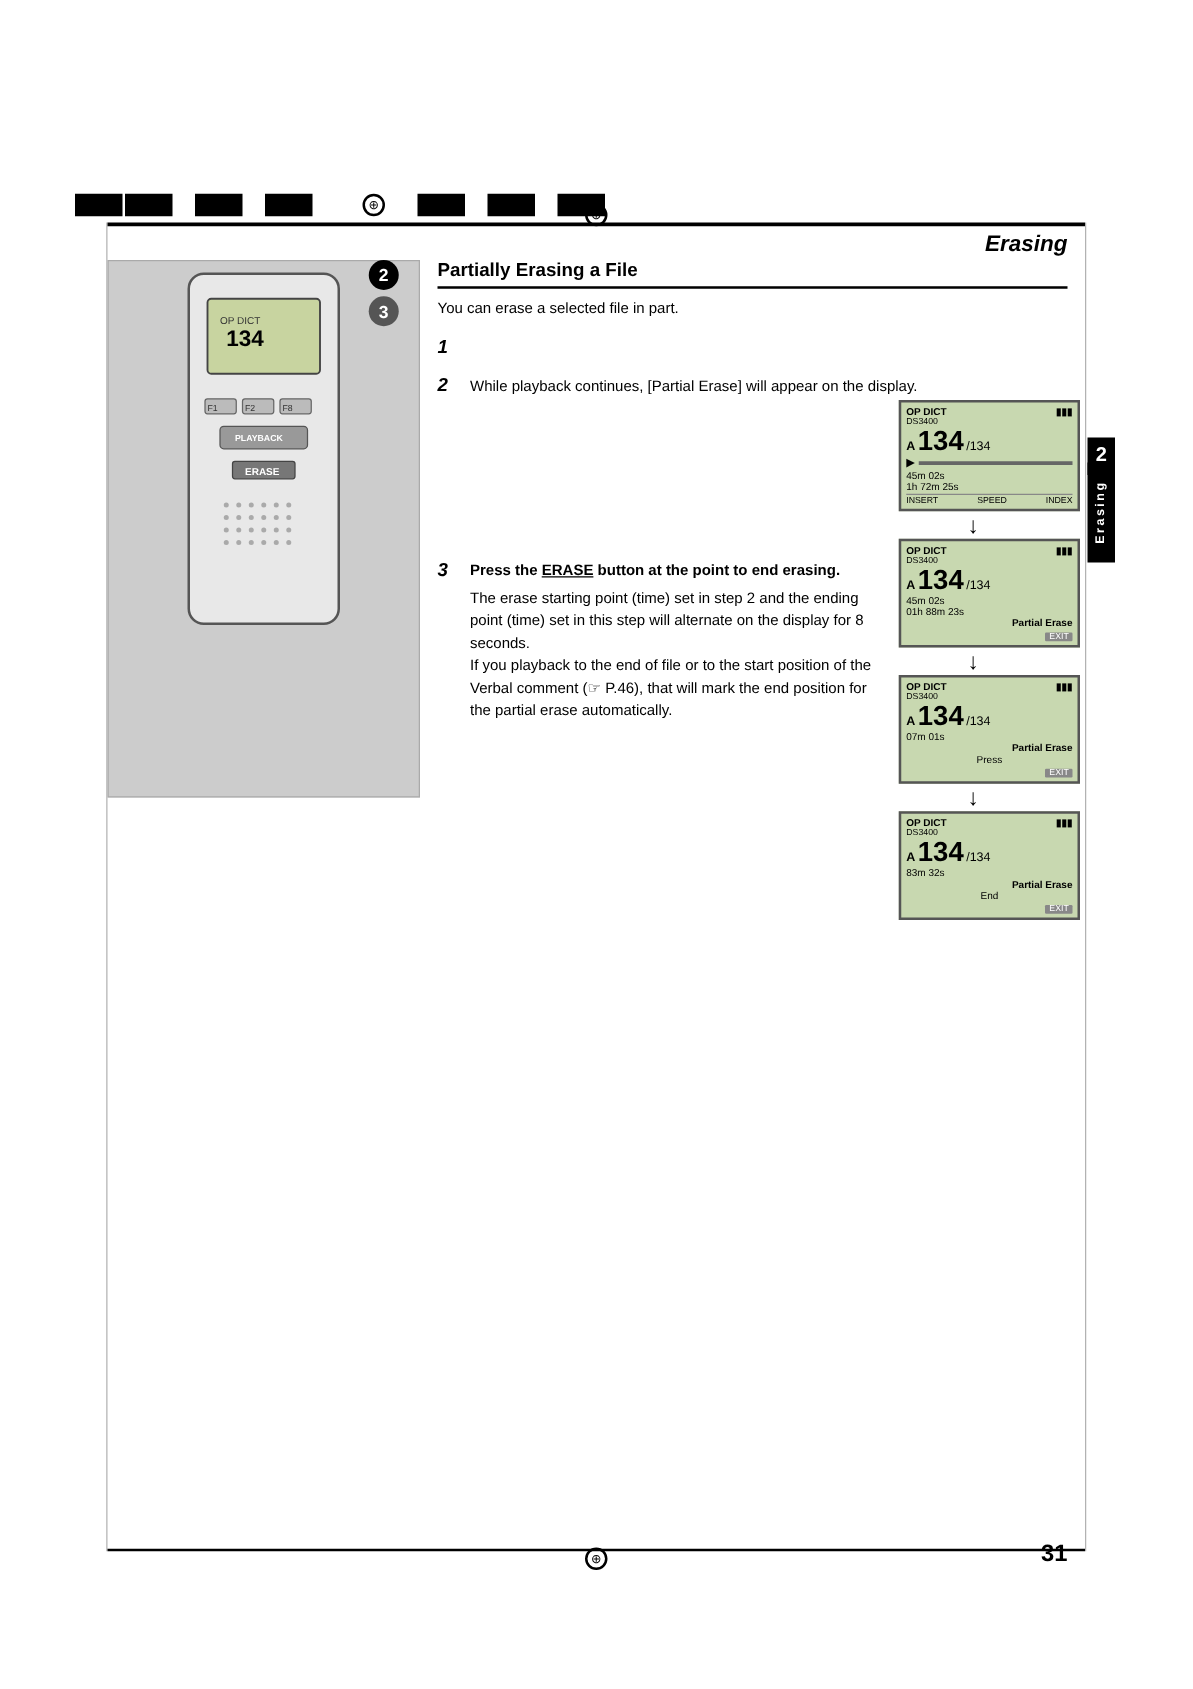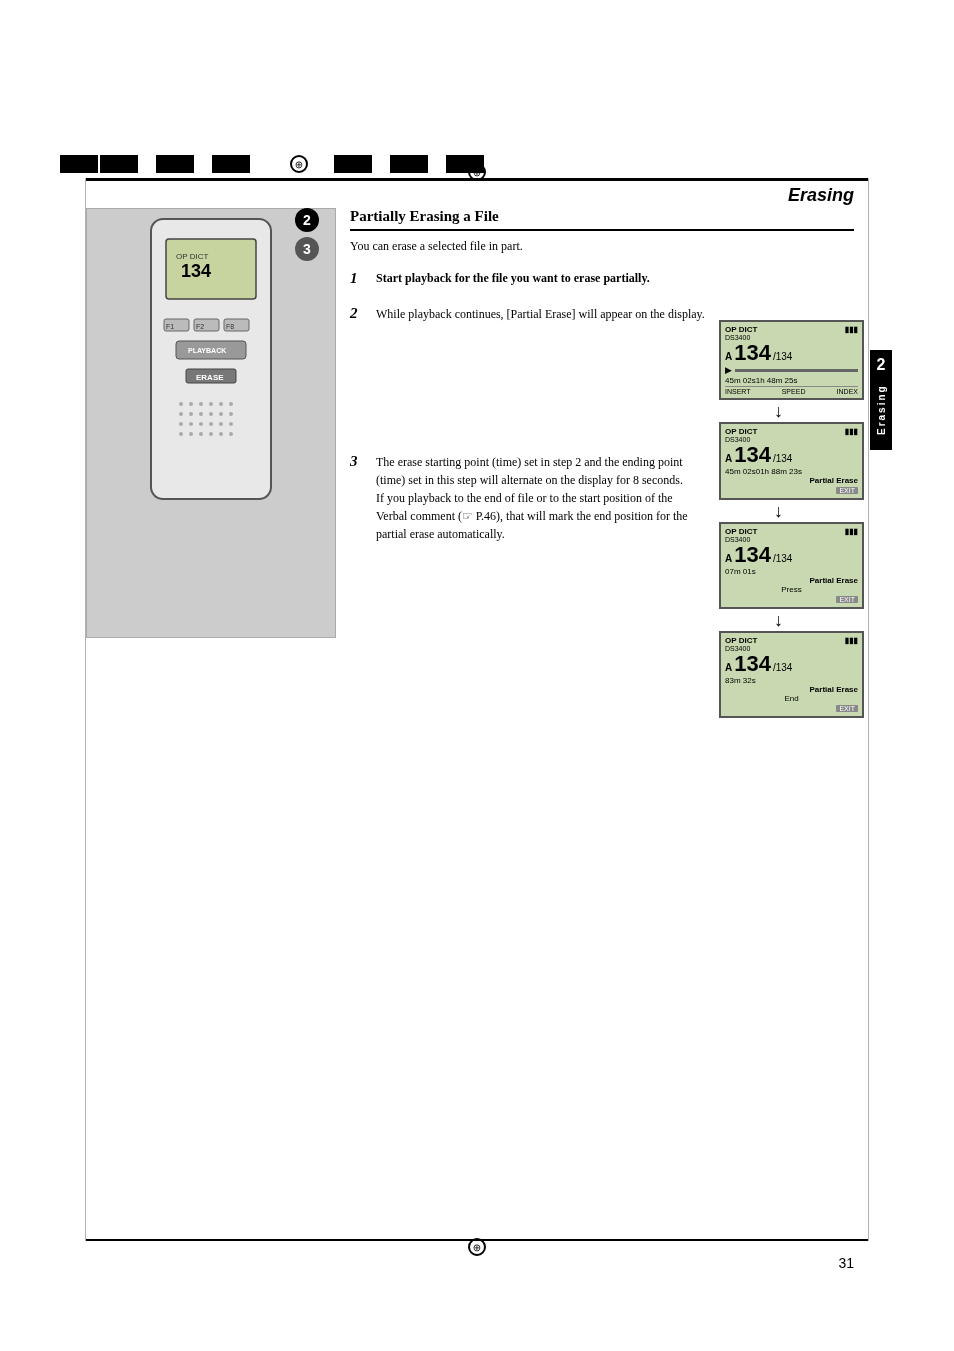--- a/index.html
+++ b/index.html
@@ -140,21 +140,20 @@
       justify-content: center;
     }
 
     
     .main-content {
       position: absolute;
       top: 208px;
       left: 350px;
       right: 100px;
       bottom: 120px;
-      font-family: Liberation Serif, serif;
     }
 
     .section-heading {
       font-size: 15px;
       font-weight: bold;
       margin-bottom: 8px;
       border-bottom: 2px solid #000;
       padding-bottom: 4px;
     }
 
@@ -243,21 +242,21 @@
     .lcd-playbar {
       display: flex;
       align-items: center;
       gap: 3px;
       margin: 1px 0;
     }
 
     .lcd-time-row {
       font-size: 8px;
       display: flex;
-      flex-direction: row;
+      flex-direction: column;
     }
 
     .lcd-bottom-row {
       display: flex;
       justify-content: space-between;
       font-size: 7px;
       border-top: 1px solid #888;
       padding-top: 1px;
       margin-top: 1px;
     }
@@ -287,24 +286,24 @@
       text-align: center;
       font-size: 18px;
       color: #000;
       line-height: 1;
       margin: 0 0 0 55px;
     }
 
     
     .page-number {
       position: absolute;
-      bottom: 80px;
+      bottom: 96px;
       right: 100px;
-      font-size: 14px;
-      font-weight: normal;
+      font-size: 19px;
+      font-weight: bold;
     }
 
     
     .bottom-crosshair {
       position: absolute;
       bottom: 95px;
       left: 50%;
       transform: translateX(-50%);
       width: 18px;
       height: 18px;
@@ -444,35 +443,35 @@
   <div style="position:absolute;top:237px;left:295px;width:24px;height:24px;background:#555;color:#fff;border-radius:50%;display:flex;align-items:center;justify-content:center;font-weight:bold;font-size:14px;z-index:10;">3</div>
 
   <div class="main-content">
 
     <div class="section-heading">Partially Erasing a File</div>
 
     <p class="intro-text">You can erase a selected file in part.</p>
 
     <div class="step">
       <div class="step-num">1</div>
-      <div class="step-content">
-        <div class="step-title">Start playback for the file you want to erase partially.</div>
-      </div>
     </div>
 
     <div class="step" style="margin-top:10px;">
       <div class="step-num">2</div>
       <div class="step-content">
         <div class="step-desc">While playback continues, [Partial Erase] will appear on the display.</div>
       </div>
     </div>
 
     <div class="step" style="margin-top:130px;">
       <div class="step-num">3</div>
       <div class="step-content">
+        <div class="step-title">
+          <span>Press the </span><u>ERASE</u><span> button at the point to end erasing.</span>
+        </div>
         <div class="step-desc" style="max-width:330px;line-height:1.5;">
           The erase starting point (time) set in step 2 and the ending point (time) set in this step will alternate on the display for 8 seconds.<br>
           If you playback to the end of file or to the start position of the Verbal comment (☞ P.46), that will mark the end position for the partial erase automatically.
         </div>
       </div>
     </div>
 
   </div>
 
   <div style="position:absolute;top:320px;right:90px;display:flex;flex-direction:column;align-items:flex-start;gap:2px;">
@@ -487,21 +486,21 @@
         <span class="lcd-folder-icon">A</span>
         <span class="lcd-file-number">134</span>
         <span class="lcd-total">/134</span>
       </div>
       <div class="lcd-playbar">
         <span>▶</span>
         <div style="flex:1;height:3px;background:#666;"></div>
       </div>
       <div class="lcd-time-row">
         <span>45m 02s</span>
-        <span>1h 48m 25s</span>
+        <span>1h 72m 25s</span>
       </div>
       <div class="lcd-bottom-row">
         <span>INSERT</span>
         <span>SPEED</span>
         <span>INDEX</span>
       </div>
     </div>
 
     <div class="lcd-arrow">↓</div>
 

